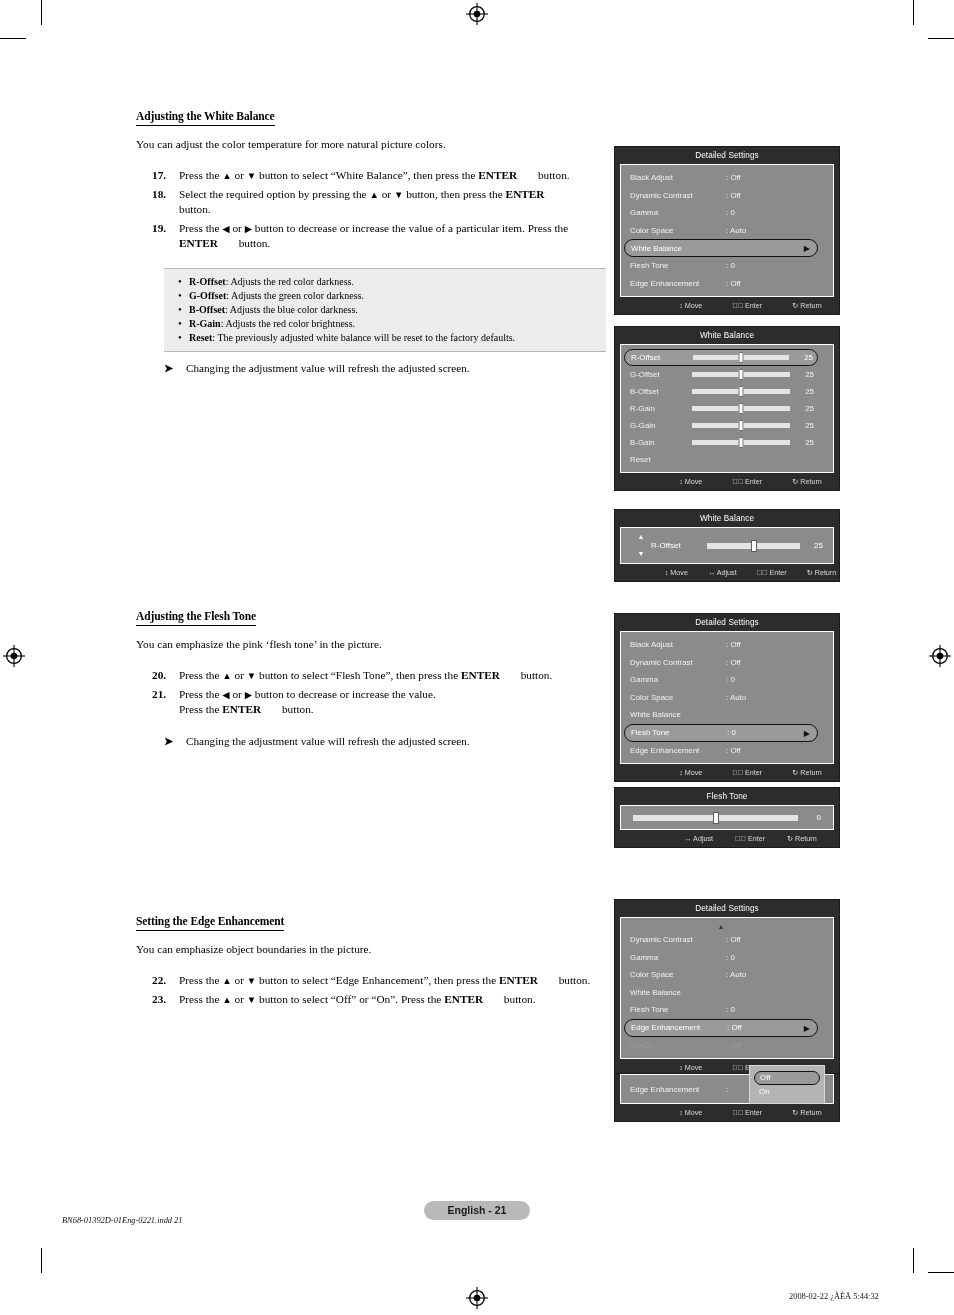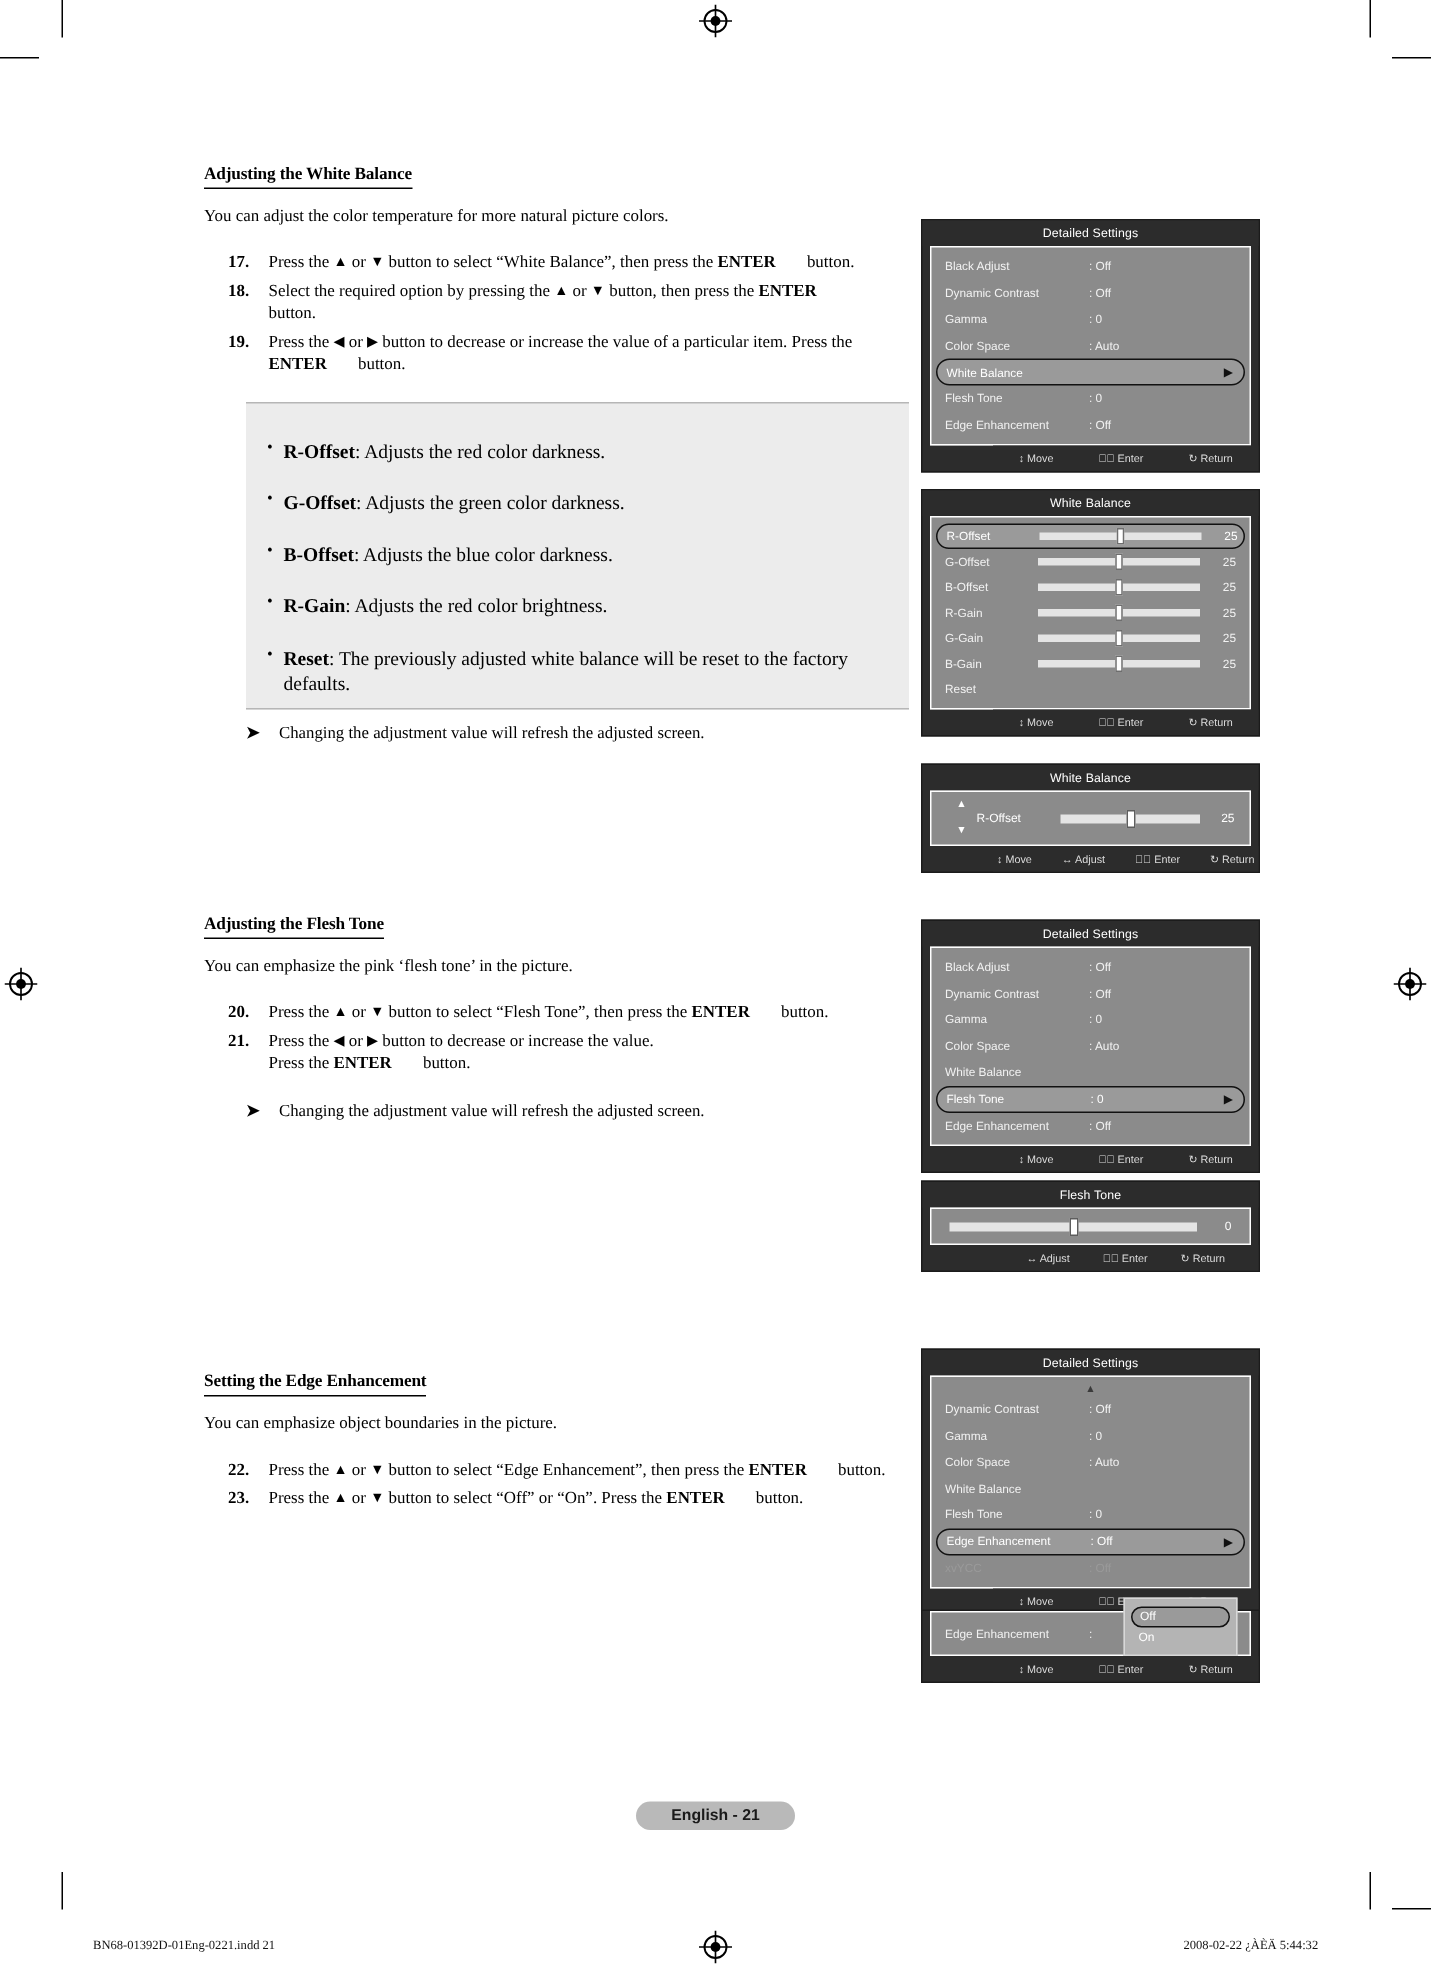--- a/index.html
+++ b/index.html
@@ -64,26 +64,25 @@
   .notebox {
     background: #ececec;
     border-top: 1px solid #b6b6b6;
     border-bottom: 1px solid #b6b6b6;
     padding: 6px 10px 7px 14px;
     margin: 8px 0 0 28px;
     width: 442px;
   }
   .notebox ul { list-style: none; margin: 0; padding: 0; }
   .notebox li {
-    font-size: 13px;
+    font-size: 10px;
     line-height: 1.34;
     position: relative;
     padding-left: 11px;
     margin-bottom: 0.5px;
-    margin-top: 17px;
   }
   .notebox li:before {
     content: "\2022";
     position: absolute; left: 0; top: -1px;
     font-size: 11px;
   }
 
   .tipline {
     font-size: 11.2px;
     margin: 9px 0 0 28px;
@@ -112,21 +111,21 @@
     padding: 4px 0 4px 0;
     font-size: 8.2px;
     background: #2c2c2c;
     color: #ffffff;
     letter-spacing: 0.1px;
   }
   .osd-body {
     background: #8b8b8b;
     margin: 0 5px;
     border: 1.4px solid #ffffff;
-    padding: 4px 0 4px 0;
+    padding: 4px 12px 4px 0;
   }
   .osd-footer {
     display: flex;
     justify-content: center;
     gap: 30px;
     padding: 4px 0 4px 0;
     font-size: 7.2px;
     color: #dcdcdc;
     background: #2c2c2c;
     margin-left: 47px;
@@ -603,16 +602,16 @@
     </div>
     <div class="osd-footer">
       <span>↕ <span>Move</span></span>
       <span>↵⃝ <span>Enter</span></span>
       <span>↻ <span>Return</span></span>
     </div>
   </div>
 
   <div class="pagenum">English - 21</div>
 
-  <div class="printfoot" style="left:62px; top:1292px;">BN68-01392D-01Eng-0221.indd   21</div>
+  <div class="printfoot" style="left:62px; top:1216px;font-style:italic;">BN68-01392D-01Eng-0221.indd   21</div>
   <div class="printfoot" style="left:789px; top:1292px;">2008-02-22   ¿ÀÈÄ 5:44:32</div>
 
 </div>
 
 </body></html>

